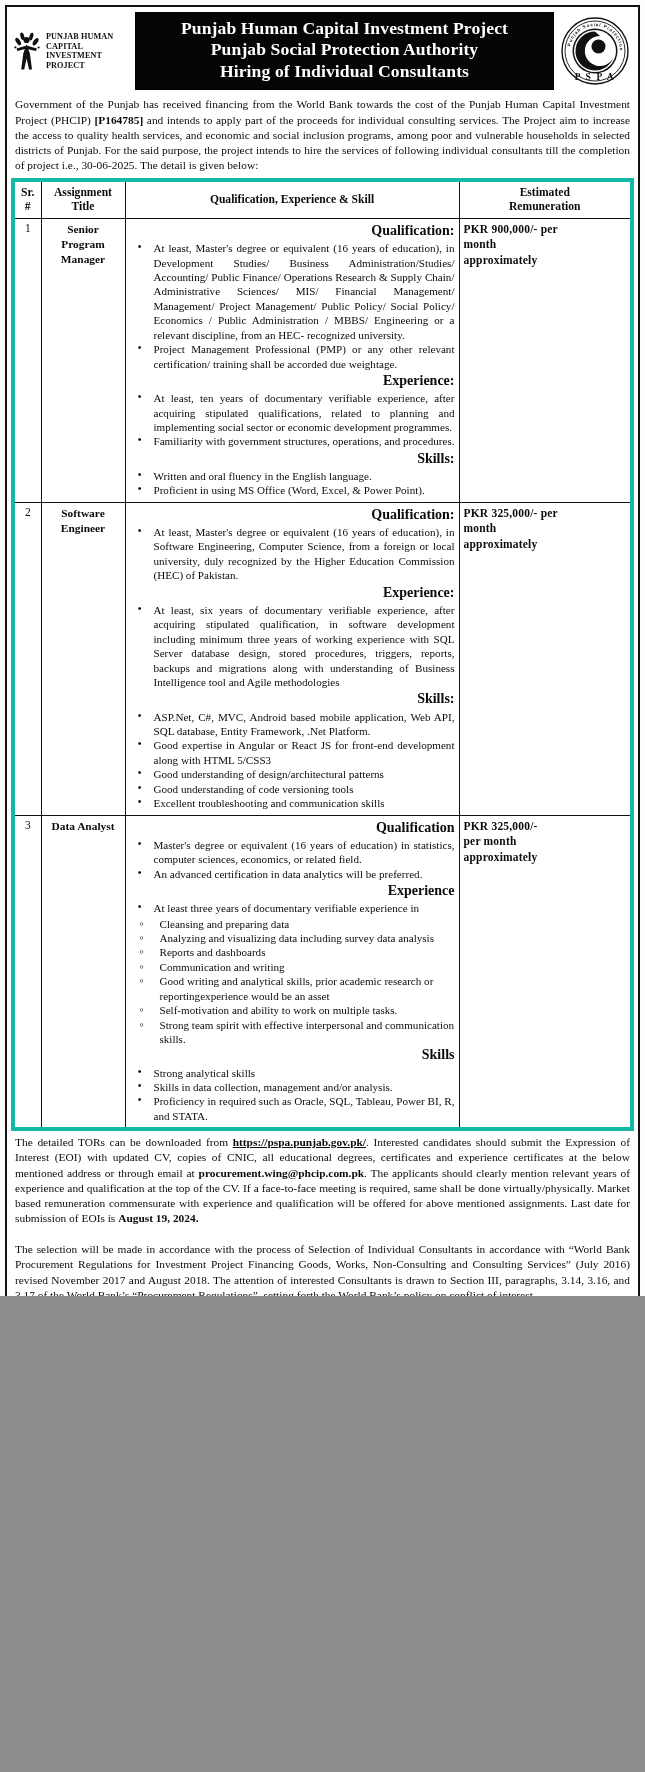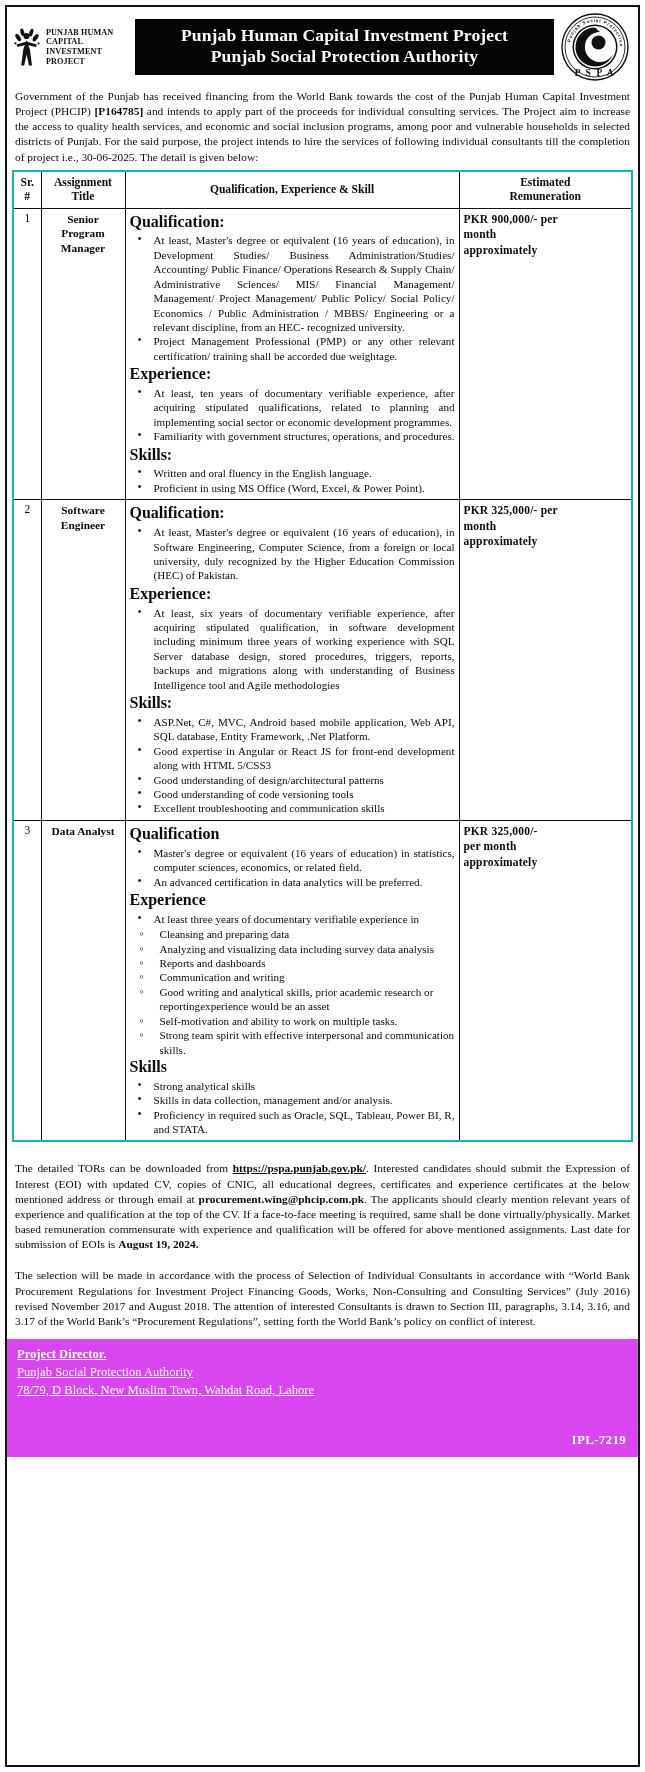--- a/index.html
+++ b/index.html
@@ -2,21 +2,21 @@
 <html><head>
 <meta charset="utf-8">
 <style>
   html, body {
     margin: 0;
     padding: 0;
     background: #8c8c8c;
   }
   .page {
     width: 645px;
-    height: 1772px;
+    height: 1296px;
     background: #fdfdfb;
     margin: 0 auto;
     position: relative;
     box-sizing: border-box;
     font-family: "Liberation Serif", "DejaVu Serif", serif;
     color: #0b0b0b;
     overflow: hidden;
     padding: 5px 5px 8px 5px;
   }
   .outer-frame {
@@ -81,23 +81,23 @@
     line-height: 1.33;
     text-align: justify;
     font-family: "Liberation Serif", serif;
   }
   .intro b { font-weight: 700; }
 
   
   table.jobs {
     border-collapse: collapse;
     width: 619px;
-    margin: 0 auto 15px auto;
+    margin: 0 auto 0 auto;
     table-layout: fixed;
-    border: 2px solid #14b8a6;
+    border: 4px solid #14b8a6;
   }
   table.jobs th, table.jobs td {
     border: 1.4px solid #111;
     vertical-align: top;
     padding: 3px 4px;
   }
   table.jobs thead th {
     text-align: center;
     vertical-align: middle;
     font-weight: 700;
@@ -130,22 +130,23 @@
     line-height: 1.35;
     letter-spacing: .2px;
   }
   td.qual {
     font-size: 11.1px;
     line-height: 1.3;
     padding: 3px 5px 4px 5px;
   }
   .sec-head {
     font-weight: 700;
-    font-size: 16px;
+    font-size: 14px;
     margin: 0 0 1px 0;
+    text-align: right;
   }
   ul.bul {
     list-style: none;
     margin: 0 0 1px 0;
     padding: 0 0 0 0;
   }
   ul.bul > li {
     position: relative;
     padding-left: 24px;
     margin-bottom: 0px;
@@ -237,20 +238,21 @@
           <circle cx="2.4" cy="16.3" r="1.1"></circle>
           <circle cx="25.6" cy="16.5" r="1.1"></circle>
         </g>
       </svg>
       <div class="logo-left-text">PUNJAB HUMAN CAPITAL INVESTMENT PROJECT</div>
     </div>
 
     <div class="title-box">
       <div>Punjab Human Capital Investment Project</div>
       <div>Punjab Social Protection Authority</div>
+      <div>Hiring of Individual Consultants</div>
     </div>
 
     <div class="logo-right">
       <svg width="70" height="70" viewBox="0 0 70 70">
         <defs>
           <path id="arcTop" d="M 10,35 A 25,25 0 0 1 60,35"></path>
         </defs>
         <circle cx="35" cy="35" r="33" fill="none" stroke="#111" stroke-width="1.4"></circle>
         <circle cx="35" cy="35" r="30" fill="none" stroke="#111" stroke-width="0.9"></circle>
         <circle cx="35" cy="35" r="22.5" fill="#111"></circle>

